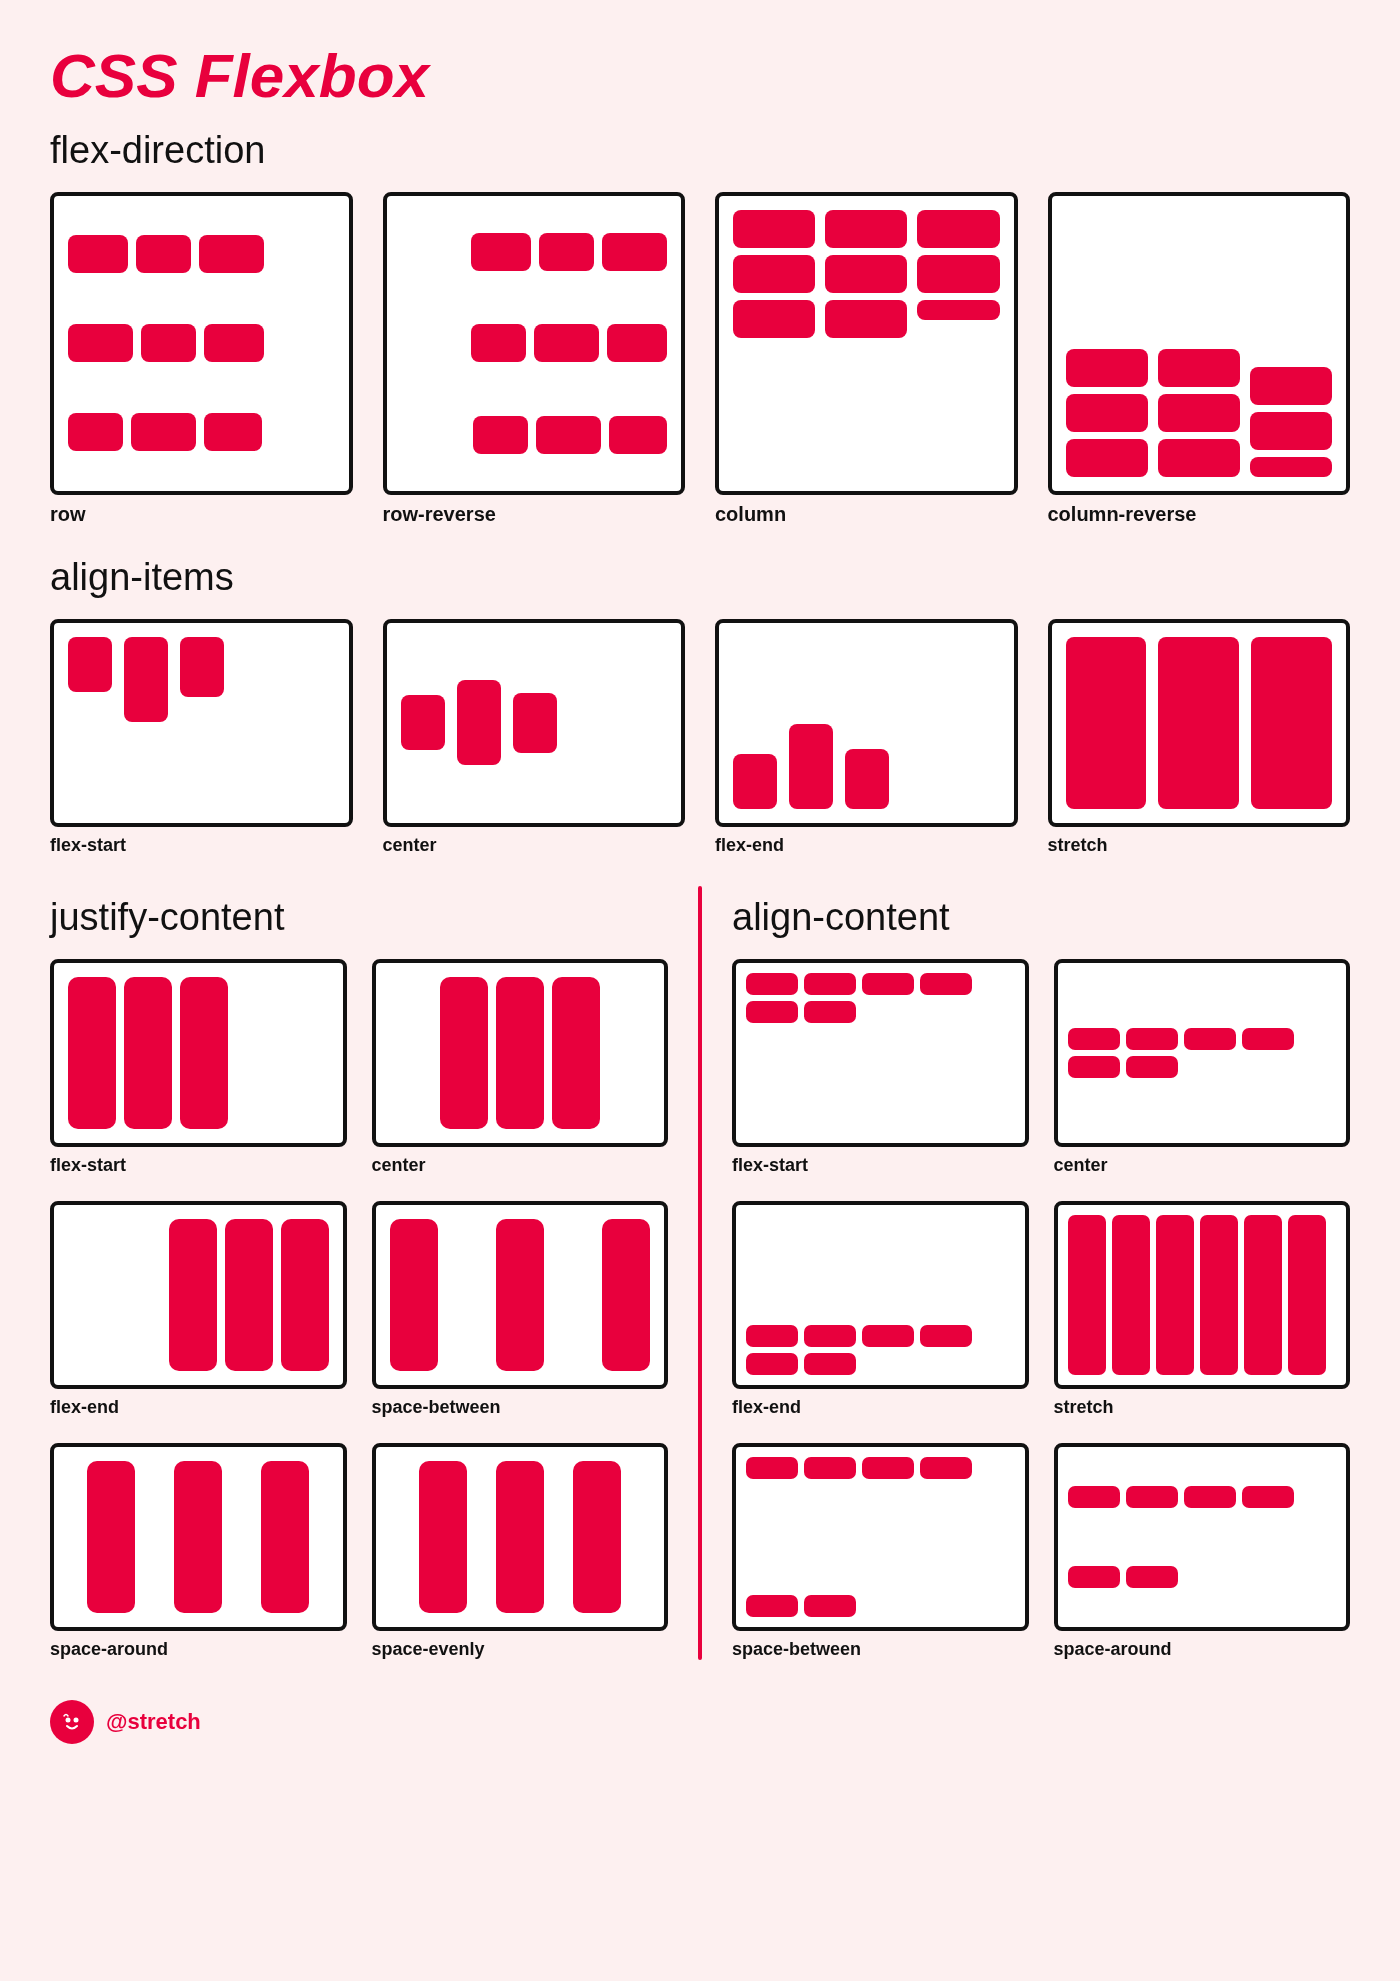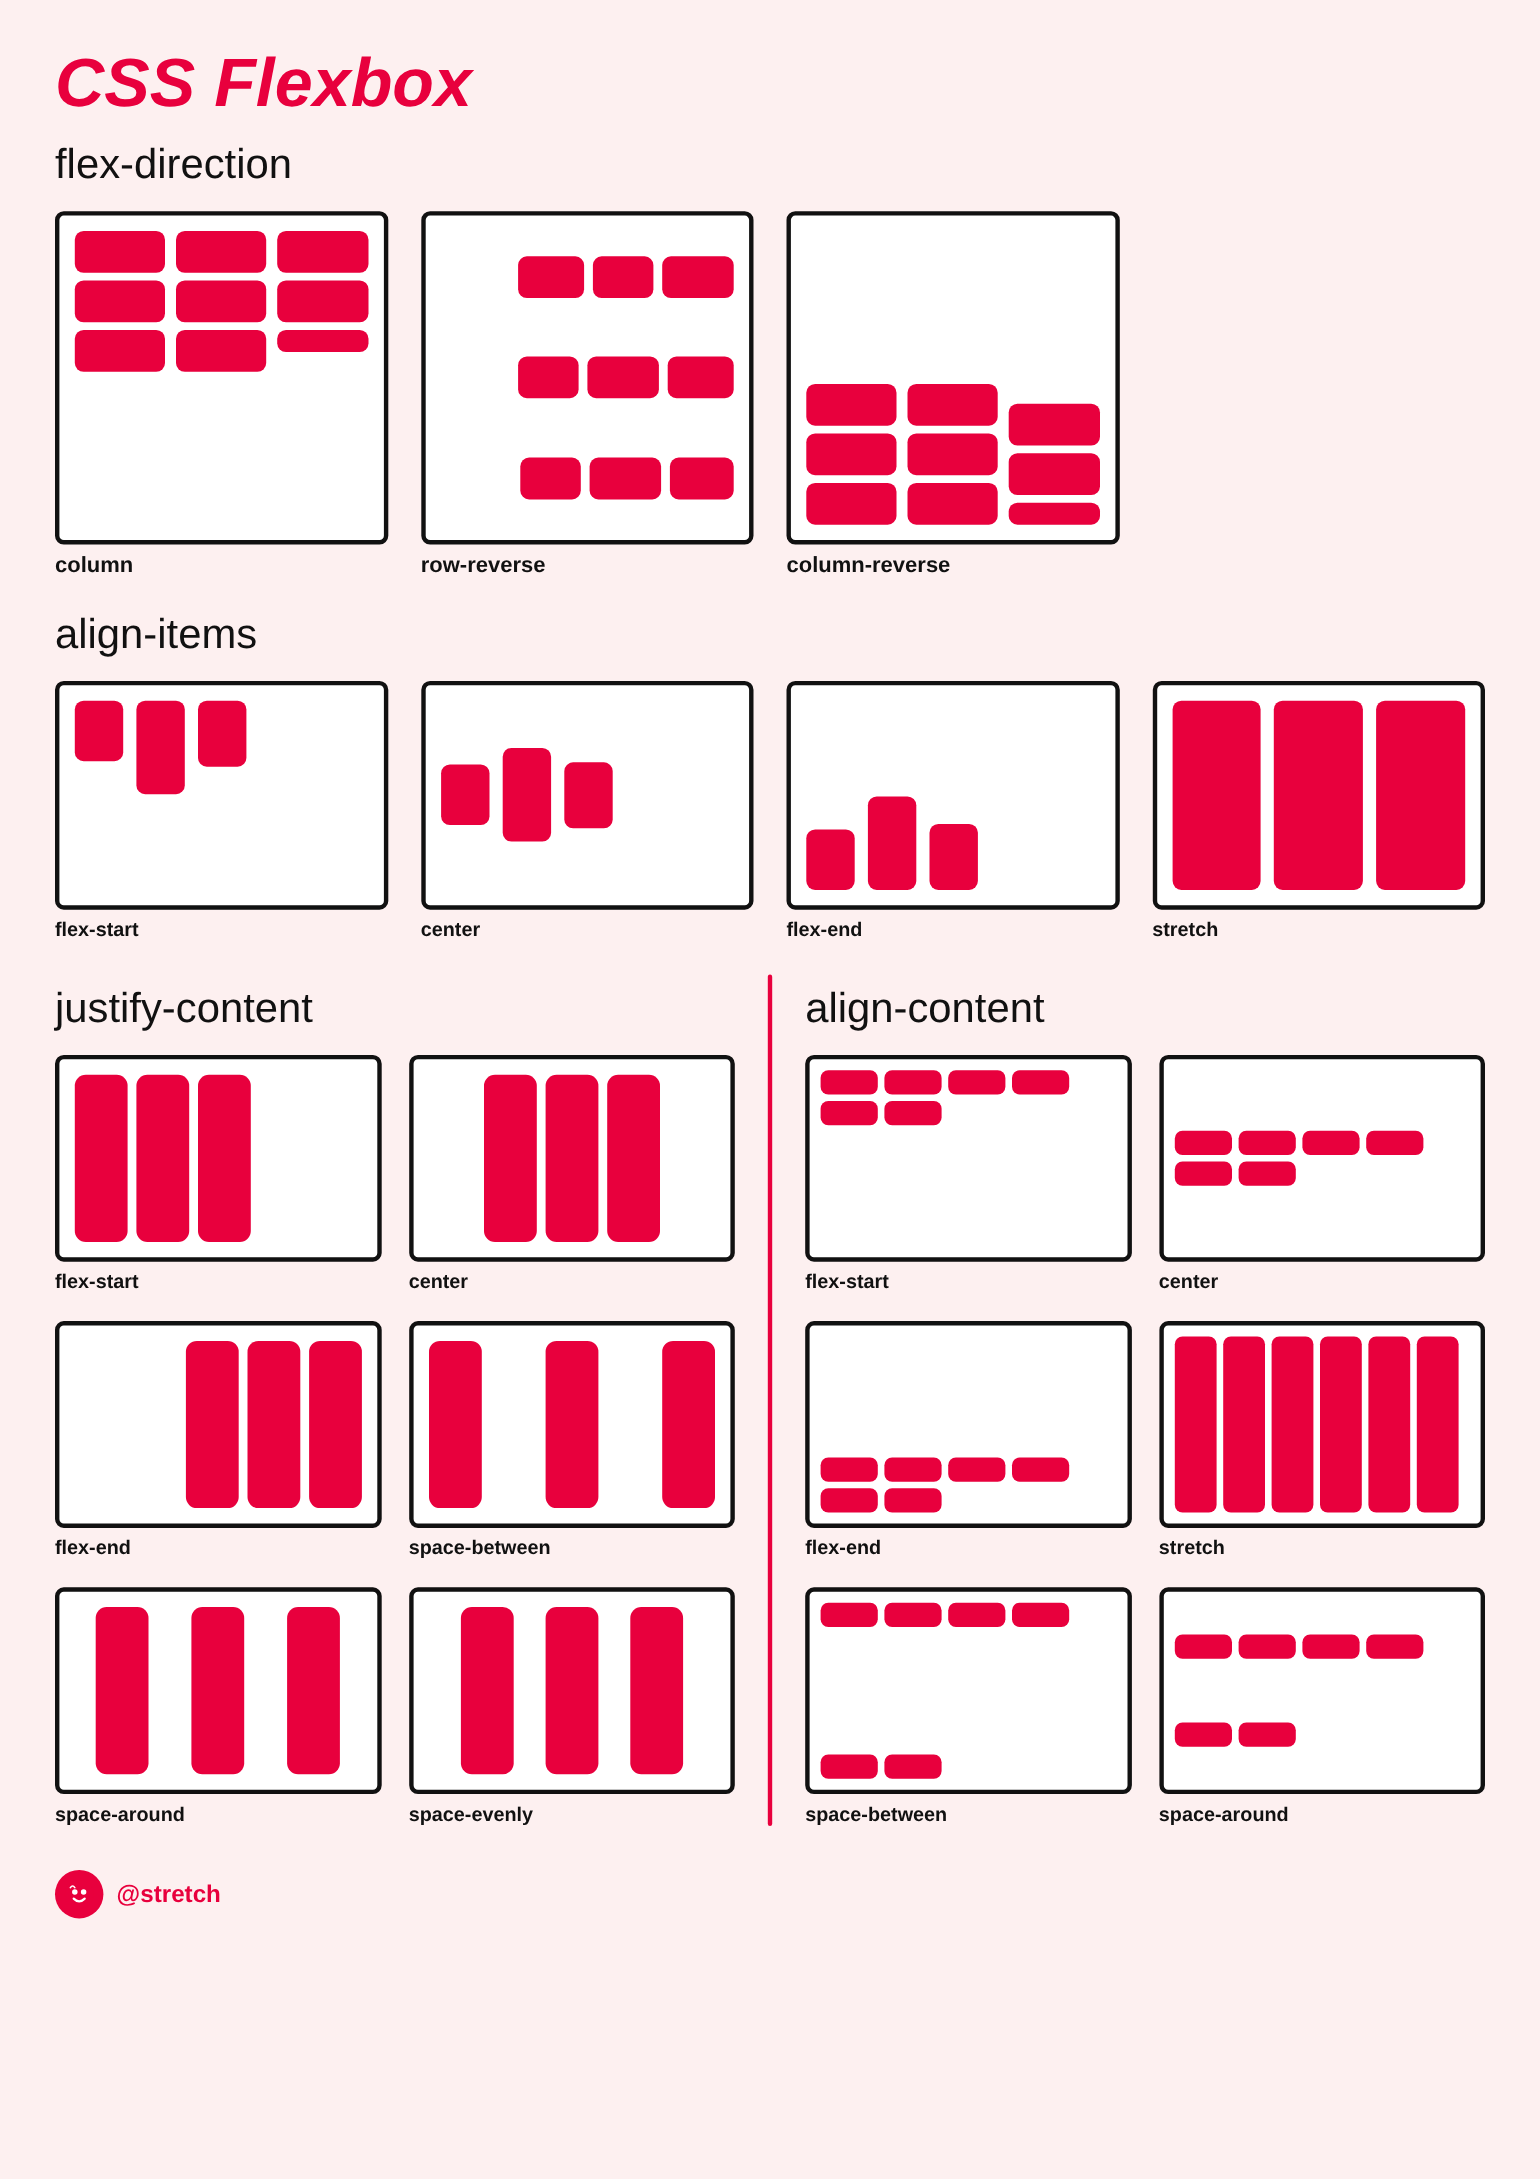--- a/index.html
+++ b/index.html
@@ -323,42 +323,41 @@
   </style>
 </head>
 <body>
 
 <h1 class="main-title">CSS Flexbox</h1>
 
 <div>
   <div class="section-title">flex-direction</div>
   <div class="flex-direction-grid">
 
-
     <div>
       <div class="demo-box fd-box">
-        <div class="col-demo">
-          <div class="col-line">
-            <div class="pr" style="height:38px;"></div>
-            <div class="pr" style="height:38px;"></div>
-            <div class="pr" style="height:38px;"></div>
-          </div>
-          <div class="col-line">
-            <div class="pr" style="height:38px;"></div>
-            <div class="pr" style="height:38px;"></div>
-            <div class="pr" style="height:38px;"></div>
-          </div>
-          <div class="col-line">
-            <div class="pr" style="height:38px;"></div>
-            <div class="pr" style="height:38px;"></div>
-            <div class="pr" style="height:20px;"></div>
-          </div>
-        </div>
-      </div>
-      <div class="fd-label">column</div>
+        <div class="row-demo">
+          <div class="row-line">
+            <div class="pr" style="width:60px;"></div>
+            <div class="pr" style="width:55px;"></div>
+            <div class="pr" style="width:65px;"></div>
+          </div>
+          <div class="row-line">
+            <div class="pr" style="width:65px;"></div>
+            <div class="pr" style="width:55px;"></div>
+            <div class="pr" style="width:60px;"></div>
+          </div>
+          <div class="row-line">
+            <div class="pr" style="width:55px;"></div>
+            <div class="pr" style="width:65px;"></div>
+            <div class="pr" style="width:58px;"></div>
+          </div>
+        </div>
+      </div>
+      <div class="fd-label">row</div>
     </div>
 
     <div>
       <div class="demo-box fd-box">
         <div class="row-rev-demo">
           <div class="row-line">
             <div class="pr" style="width:65px;"></div>
             <div class="pr" style="width:55px;"></div>
             <div class="pr" style="width:60px;"></div>
           </div>
@@ -368,20 +367,43 @@
             <div class="pr" style="width:55px;"></div>
           </div>
           <div class="row-line">
             <div class="pr" style="width:58px;"></div>
             <div class="pr" style="width:65px;"></div>
             <div class="pr" style="width:55px;"></div>
           </div>
         </div>
       </div>
       <div class="fd-label">row-reverse</div>
+    </div>
+
+    <div>
+      <div class="demo-box fd-box">
+        <div class="col-demo">
+          <div class="col-line">
+            <div class="pr" style="height:38px;"></div>
+            <div class="pr" style="height:38px;"></div>
+            <div class="pr" style="height:38px;"></div>
+          </div>
+          <div class="col-line">
+            <div class="pr" style="height:38px;"></div>
+            <div class="pr" style="height:38px;"></div>
+            <div class="pr" style="height:38px;"></div>
+          </div>
+          <div class="col-line">
+            <div class="pr" style="height:38px;"></div>
+            <div class="pr" style="height:38px;"></div>
+            <div class="pr" style="height:20px;"></div>
+          </div>
+        </div>
+      </div>
+      <div class="fd-label">column</div>
     </div>
 
     <div>
       <div class="demo-box fd-box">
         <div class="col-rev-demo">
           <div class="col-line">
             <div class="pr" style="height:38px;"></div>
             <div class="pr" style="height:38px;"></div>
             <div class="pr" style="height:38px;"></div>
           </div>

